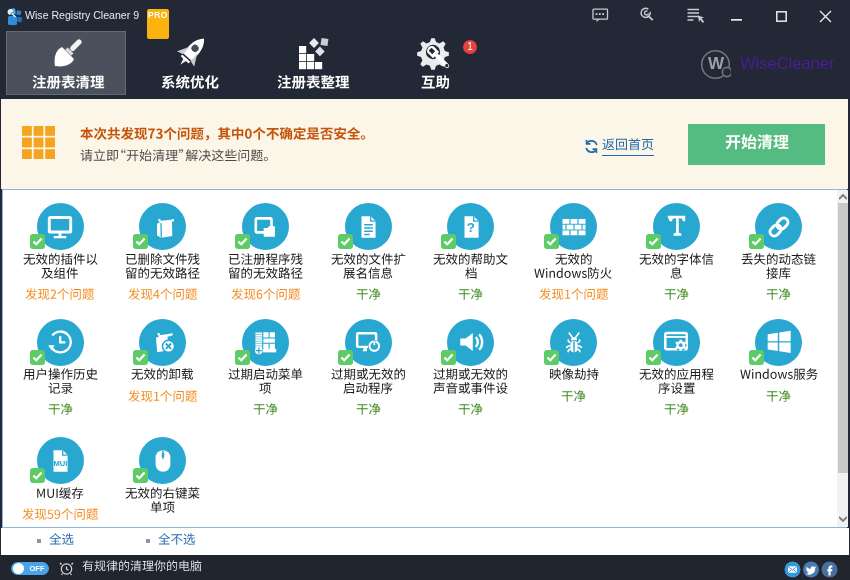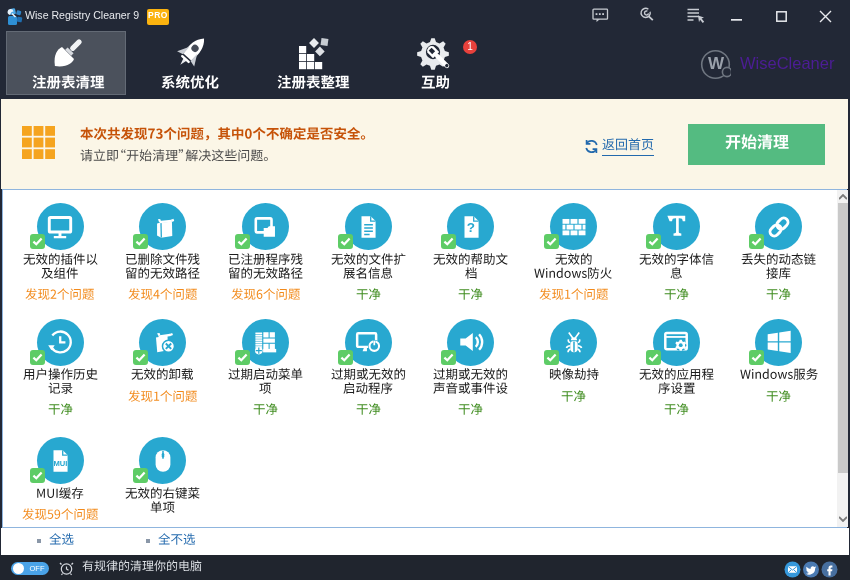--- a/index.html
+++ b/index.html
@@ -175,21 +175,21 @@
 <div class="abs" style="left:0;top:555px;width:850px;height:25px;background:#20252e"></div>
 <svg class="abs" style="left:7px;top:6px" width="16" height="20" viewBox="0 0 16 20">
 <rect x="1" y="10" width="9" height="9" rx="1.5" fill="#2e8fd4"></rect>
 <rect x="2.5" y="2.5" width="6" height="6" rx="1.2" fill="#4aa8e8" transform="rotate(-12 5.5 5.5)"></rect>
 <rect x="9.5" y="4.5" width="4.5" height="4.5" rx="1" fill="#2f84c8" transform="rotate(15 11.7 6.7)"></rect>
 <rect x="10" y="11" width="5" height="5" rx="1" fill="#1f6fb2" transform="rotate(10 12.5 13.5)"></rect>
 <path d="M3 9 a3 3 0 1 1 3.5 -3.5 l-1.8 0.4 -0.8 1 z" fill="#e8f2fa"></path>
 <path d="M5 7.5 L8.5 11" stroke="#e8f2fa" stroke-width="1.6"></path>
 </svg>
 <div class="abs" style="left:24.5px;top:9px;font-size:11.5px;color:#e8eaee;transform:scaleX(0.92);transform-origin:0 0;white-space:nowrap">Wise Registry Cleaner 9</div>
-<div class="abs" style="left:147px;top:9px;width:22px;height:16px;background:#fbb30f;border-radius:2px;color:#fff;font-size:8.5px;font-weight:bold;text-align:center;line-height:13px;letter-spacing:0.5px">PRO</div>
+<div class="abs" style="left:147px;top:9px;width:22px;height:30px;background:#fbb30f;border-radius:2px;color:#fff;font-size:8.5px;font-weight:bold;text-align:center;line-height:13px;letter-spacing:0.5px">PRO</div>
 <svg class="abs" style="left:592px;top:8px" width="17" height="15" viewBox="0 0 17 15" fill="none" stroke="#c7cbd2" stroke-width="1.3">
 <rect x="1" y="1.2" width="14.5" height="10" rx="0.8"></rect>
     <path d="M4.5 11.2 L4.5 14 L7.8 11.2" fill="#c7cbd2" stroke="none"></path>
 <g stroke="none" fill="#c7cbd2">
       <rect x="3.6" y="5.2" width="1.8" height="1.8"></rect>
       <rect x="6.9" y="5.2" width="1.8" height="1.8"></rect>
       <rect x="10.2" y="5.2" width="1.8" height="1.8"></rect>
     </g>
   </svg>
 <svg class="abs" style="left:638px;top:7px" width="18" height="15" viewBox="0 0 18 15" fill="none" stroke="#c7cbd2" stroke-width="1.4">
@@ -922,21 +922,21 @@
     <use href="#r9009" transform="translate(12.5,10.8) scale(0.01250,-0.01250)"></use>
   </svg>
 <div class="abs" style="left:146px;top:539px;width:4px;height:4px;background:#8a97a8"></div>
 <svg class="tx " style="left:158.0px;top:533.2px" width="38" height="16" fill="#2269ad">
     <use href="#r5168" transform="translate(0.0,10.8) scale(0.01250,-0.01250)"></use>
     <use href="#r4e0d" transform="translate(12.5,10.8) scale(0.01250,-0.01250)"></use>
     <use href="#r9009" transform="translate(25.0,10.8) scale(0.01250,-0.01250)"></use>
   </svg>
 <div class="abs" style="left:11px;top:562px;width:38px;height:13px;border-radius:7px;background:#4aa3e8"></div>
 <div class="abs" style="left:12.5px;top:563px;width:11px;height:11px;border-radius:50%;background:#fff"></div>
-<div class="abs" style="left:26px;top:562px;width:22px;text-align:center;font-size:7.5px;font-weight:normal;color:#fff;line-height:13px">OFF</div>
+<div class="abs" style="left:26px;top:562px;width:22px;text-align:center;font-size:7.5px;font-weight:bold;color:#fff;line-height:13px">OFF</div>
 <svg class="abs" style="left:59px;top:561px" width="15" height="15" viewBox="0 0 15 15" fill="none" stroke="#d6dae0" stroke-width="1.2">
 <circle cx="7.5" cy="8" r="5.2"></circle>
     <path d="M7.5 5.5 V8 L9.5 9.3"></path>
 <path d="M2.5 3.5 L1 2 M12.5 3.5 L14 2" stroke-width="1.4"></path>
 <path d="M3.5 12.5 L2.5 14 M11.5 12.5 L12.5 14"></path>
   </svg>
 <svg class="tx " style="left:82.0px;top:560.3px" width="120" height="15" fill="#dfe3e8">
     <use href="#r6709" transform="translate(0.0,10.3) scale(0.01200,-0.01200)"></use>
     <use href="#r89c4" transform="translate(12.0,10.3) scale(0.01200,-0.01200)"></use>
     <use href="#r5f8b" transform="translate(24.0,10.3) scale(0.01200,-0.01200)"></use>

